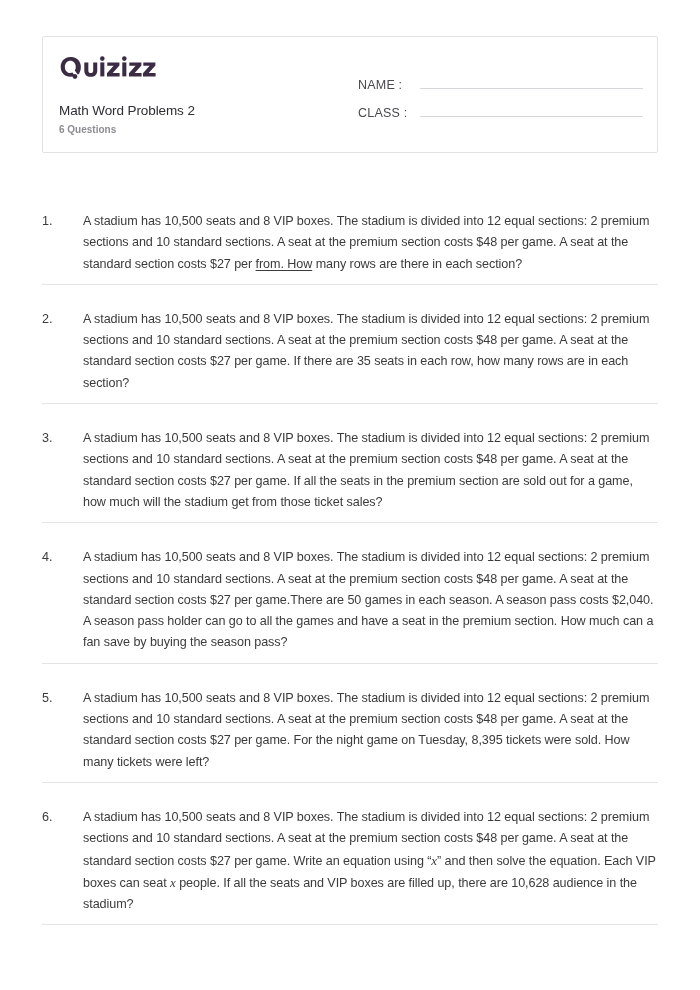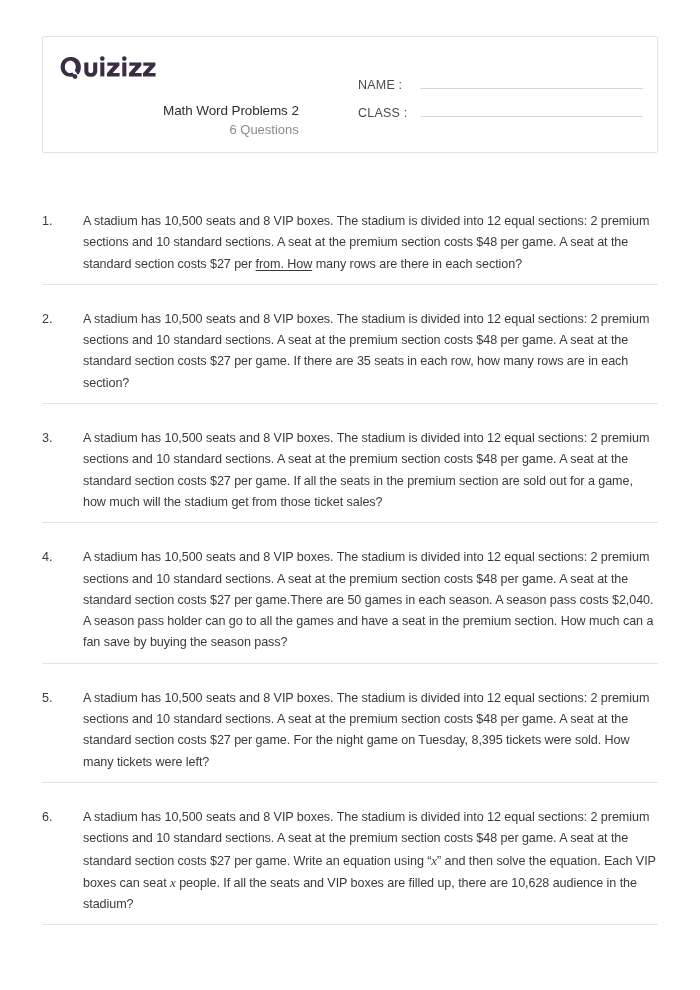--- a/index.html
+++ b/index.html
@@ -31,21 +31,21 @@
     height: 117px;
     display: flex;
     flex-direction: row;
     align-items: stretch;
   }
 
   .header-left {
     width: 315px;
     padding: 16px 0 0 16px;
     display: flex;
-    text-align: right;
+    flex-direction: column;
   }
 
   .logo-row {
     display: flex;
     align-items: center;
     height: 30px;
   }
 
   .logo-svg { display: block; }
 
@@ -56,25 +56,25 @@
 
   .worksheet-title {
     font-size: 13.5px;
     color: #2e2e33;
     letter-spacing: -0.1px;
     line-height: 17px;
     font-weight: 400;
   }
 
   .worksheet-subtitle {
-    font-size: 13px;
+    font-size: 10px;
     color: #8c8c92;
     line-height: 17px;
     margin-top: 2px;
-    font-weight: 400;
+    font-weight: 700;
   }
 
   .header-right {
     flex: 1;
     padding: 16px 14px 10px 0;
     display: flex;
     flex-direction: column;
     justify-content: center;
     gap: 11px;
   }

